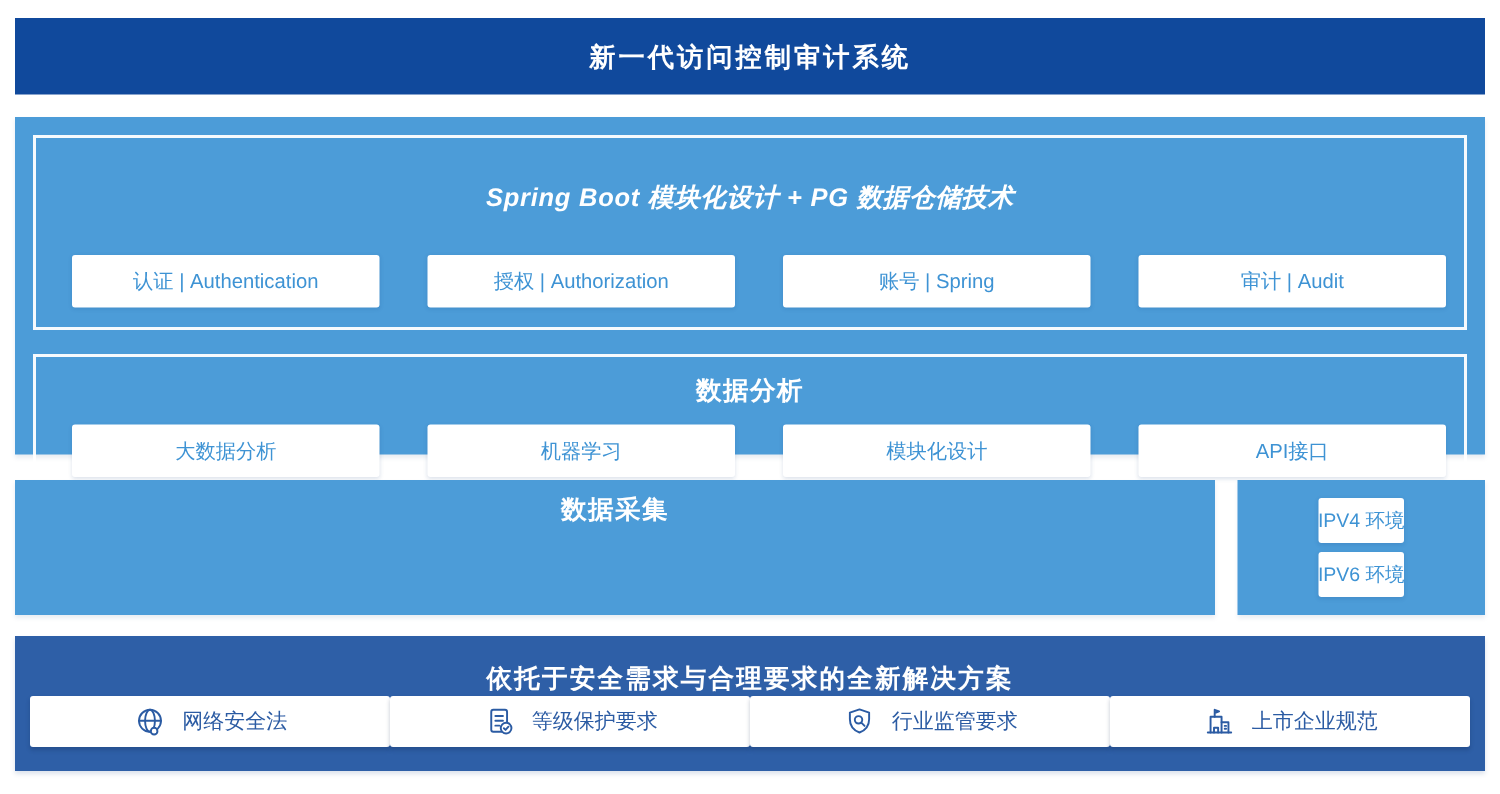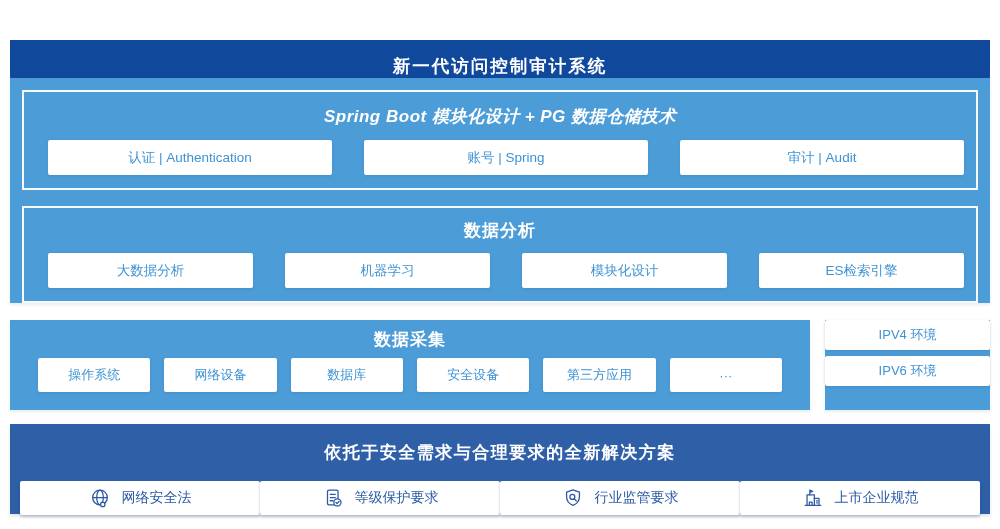--- a/index.html
+++ b/index.html
@@ -11,33 +11,33 @@
   }
   *{margin:0;padding:0;box-sizing:border-box;}
   html,body{background:#fff;}
   body{font-family:"Liberation Sans","DejaVu Sans",sans-serif;}
   .canvas{
     position:relative;width:1000px;height:529px;background:#fff;overflow:hidden;
   }
   
   .banner{
     position:absolute;left:10px;top:12px;width:980px;height:51px;
-    background:var(--navy);display:flex;align-items:center;justify-content:center;margin-top:28px;
+    background:var(--navy);display:flex;align-items:center;justify-content:center;
   }
   .banner-title{color:#fff;font-size:17.5px;font-weight:bold;letter-spacing:2px;}
   
   .platform{
     position:absolute;left:10px;top:78px;width:980px;height:225px;
     background:var(--sky);padding:12px;box-shadow:0 2px 3px rgba(30,70,130,.10);
   }
   .subpanel{
     border:2px solid rgba(255,255,255,.95);
     display:flex;flex-direction:column;
   }
-  .subpanel.modules{height:100px;}
+  .subpanel.modules{height:130px;}
   .subpanel.analysis{height:97px;margin-top:16px;}
   .sub-header{
     flex:1;display:flex;align-items:center;justify-content:center;
     color:#fff;font-size:17px;font-weight:bold;letter-spacing:1px;
   }
   .sub-header.italic{font-style:italic;letter-spacing:0.5px;}
   .box-row{
     display:flex;gap:32px;margin:0 12px 13px 24px;
   }
   .white-box{
@@ -51,32 +51,33 @@
     position:absolute;left:10px;top:320px;width:800px;height:90px;
     background:var(--sky);display:flex;flex-direction:column;
     box-shadow:0 2px 3px rgba(30,70,130,.10);
   }
   .collection .sub-header{flex:none;height:38px;padding-top:0;}
   .collection .box-row{margin:0 28px;gap:14px;}
   .collection .white-box{height:34px;font-size:13px;}
   
   .environment{
     position:absolute;left:825px;top:320px;width:165px;height:90px;
-    background:var(--sky);display:flex;flex-direction:column;gap:6px;
+    background:var(--sky);padding:12px;display:flex;flex-direction:column;gap:6px;
     box-shadow:0 2px 3px rgba(30,70,130,.10);
+    align-items:center;
   }
   .environment .white-box{height:30px;flex:none;font-size:13px;}
   
   .solution{
     position:absolute;left:10px;top:424px;width:980px;height:90px;
     background:var(--royal);display:flex;flex-direction:column;
     box-shadow:0 2px 3px rgba(30,70,130,.15);
   }
   .solution .sub-header{flex:none;height:36px;padding-top:20px;letter-spacing:1.5px;}
-  .solution .box-row{margin:21px 10px 0 10px;gap:0;}
+  .solution .box-row{margin:4px 10px 0 10px;gap:0;}
   .solution .white-box{
     height:34px;color:var(--box-text-royal);font-size:14px;gap:11px;
     box-shadow:0 2px 3px rgba(10,30,70,.25);
   }
   .solution .white-box .icon{width:22px;height:22px;display:inline-flex;}
   .icon svg{width:100%;height:100%;}
 </style>
 </head>
 <body>
 
@@ -84,45 +85,38 @@
 
   <div class="banner">
     <span class="banner-title">新一代访问控制审计系统</span>
   </div>
 
   <div class="platform">
     <div class="subpanel modules">
       <div class="sub-header italic">Spring Boot 模块化设计 + PG 数据仓储技术</div>
       <div class="box-row">
         <div class="white-box">认证 | Authentication</div>
+        <div class="white-box">授权 | Authorization</div>
         <div class="white-box">账号 | Spring</div>
         <div class="white-box">审计 | Audit</div>
       </div>
     </div>
     <div class="subpanel analysis">
       <div class="sub-header">数据分析</div>
       <div class="box-row">
         <div class="white-box">大数据分析</div>
         <div class="white-box">机器学习</div>
         <div class="white-box">模块化设计</div>
-        <div class="white-box">ES检索引擎</div>
+        <div class="white-box">API接口</div>
       </div>
     </div>
   </div>
 
   <div class="collection">
     <div class="sub-header">数据采集</div>
-    <div class="box-row">
-      <div class="white-box">操作系统</div>
-      <div class="white-box">网络设备</div>
-      <div class="white-box">数据库</div>
-      <div class="white-box">安全设备</div>
-      <div class="white-box">第三方应用</div>
-      <div class="white-box">···</div>
-    </div>
   </div>
 
   <div class="environment">
     <div class="white-box">IPV4 环境</div>
     <div class="white-box">IPV6 环境</div>
   </div>
 
   <div class="solution">
     <div class="sub-header">依托于安全需求与合理要求的全新解决方案</div>
     <div class="box-row">

